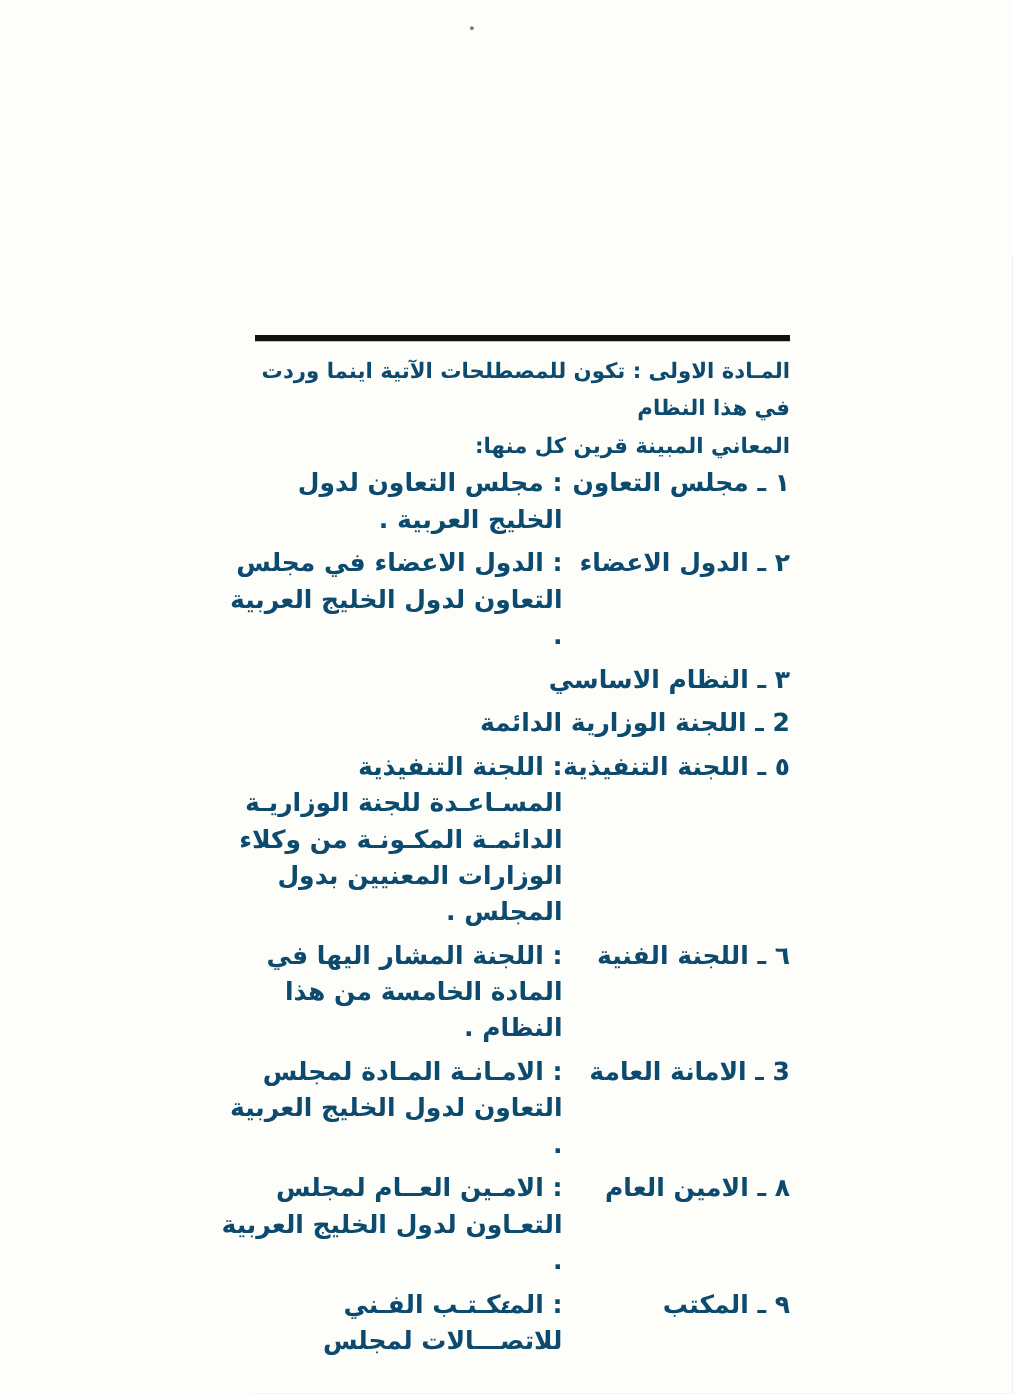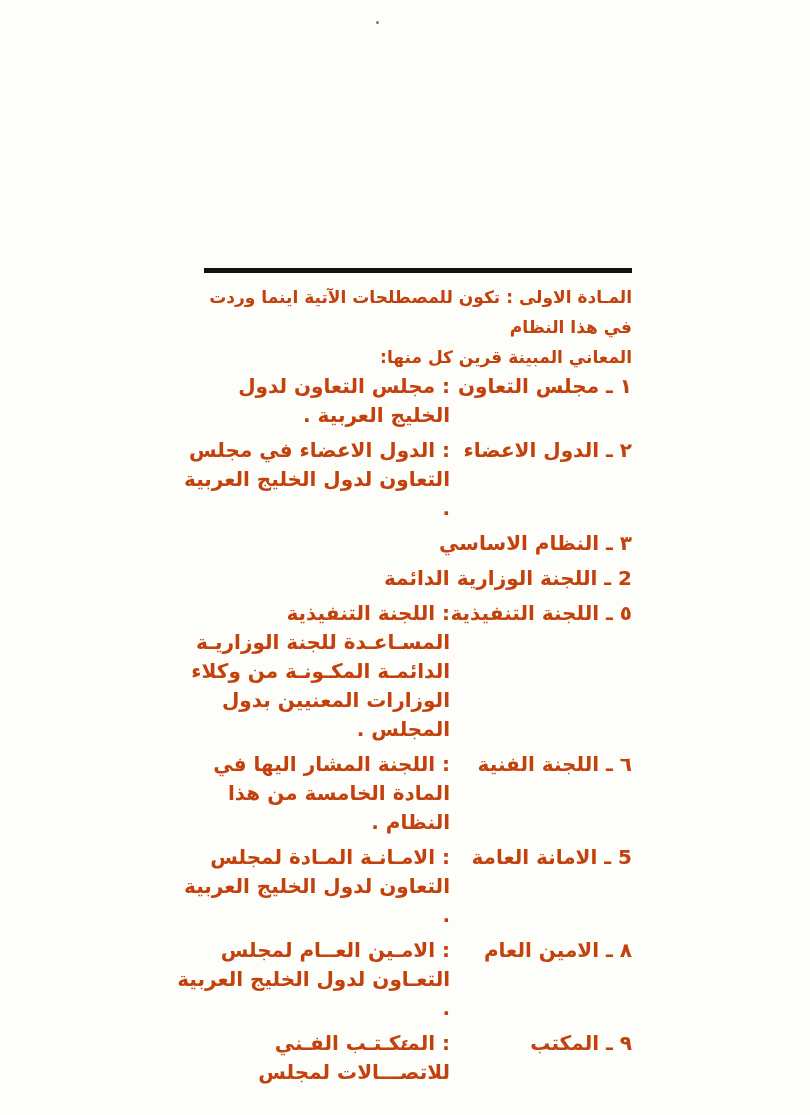--- a/index.html
+++ b/index.html
@@ -8,21 +8,21 @@
     background: #e8e8e8;
   }
   .page {
     position: relative;
     width: 810px;
     height: 1115px;
     margin: 0 auto;
     background: #fdfdfa;
     font-family: "DejaVu Sans", sans-serif;
     direction: rtl;
-    color: #c2410c;
+    color: #0c4a6e;
     overflow: hidden;
   }
   .scan-dot {
     position: absolute;
     top: 21px;
     left: 376px;
     width: 3px;
     height: 3px;
     border-radius: 50%;
     background: #777;
@@ -120,21 +120,21 @@
       <div class="term">٥ ـ اللجنة التنفيذية</div>
       <div class="definition">: اللجنة التنفيذية المسـاعـدة للجنة الوزاريـة الدائمـة المكـونـة من وكلاء الوزارات المعنيين بدول المجلس .</div>
     </div>
 
     <div class="def-row">
       <div class="term">٦ ـ اللجنة الفنية</div>
       <div class="definition">: اللجنة المشار اليها في المادة الخامسة من هذا النظام .</div>
     </div>
 
     <div class="def-row">
-      <div class="term">5 ـ الامانة العامة</div>
+      <div class="term">3 ـ الامانة العامة</div>
       <div class="definition">: الامـانـة المـادة لمجلس التعاون لدول الخليج العربية .</div>
     </div>
 
     <div class="def-row">
       <div class="term">٨ ـ الامين العام</div>
       <div class="definition">: الامـين العــام لمجلس التعـاون لدول الخليج العربية .</div>
     </div>
 
     <div class="def-row">
       <div class="term">٩ ـ المكتب</div>

